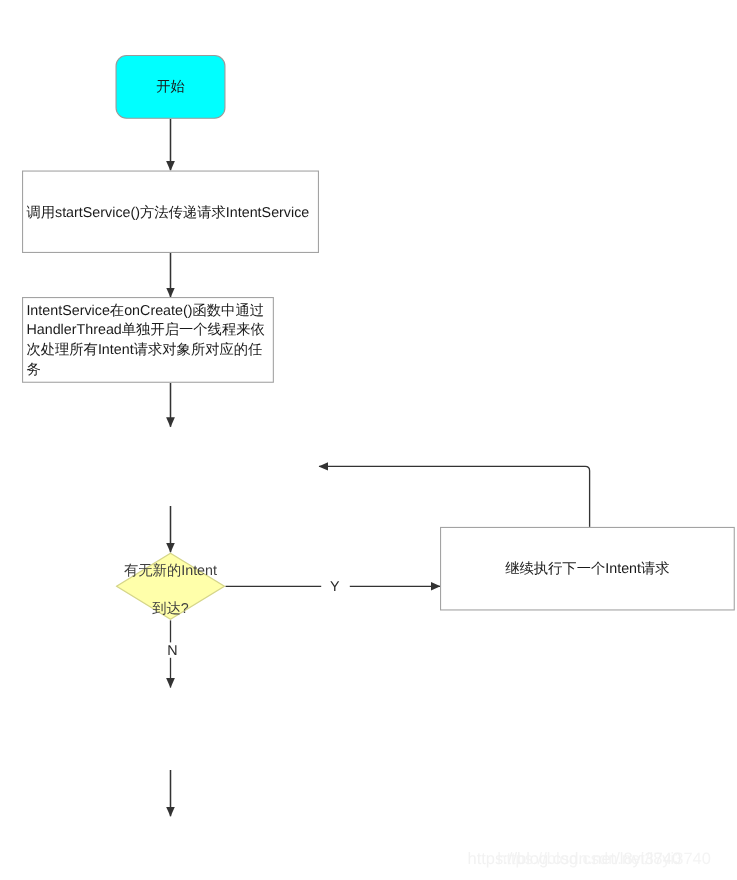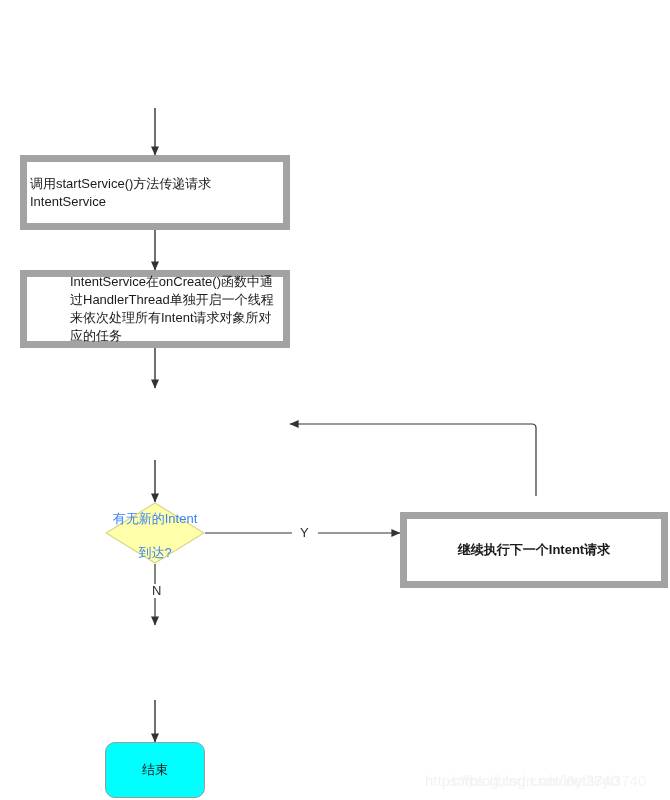--- a/index.html
+++ b/index.html
@@ -35,42 +35,42 @@
   }
   .node.terminal {
     background: #00ffff;
     border: 1px solid #9a9a9a;
     border-radius: 10px;
     justify-content: center;
     text-align: center;
   }
   .node.process {
     background: #ffffff;
-    border: 7px solid #a3a3a3;
+    border: 1px solid #a3a3a3;
   }
   .node.process .txt {
     padding-left: 3px;
     padding-right: 3px;
     width: 100%;
   }
   .node.process.centered .txt {
     text-align: center;
   }
   .decision-wrap {
     position: absolute;
   }
   .decision-shape {
     position: absolute;
     left: 0;
     top: 0;
   }
   .decision-label {
     position: absolute;
     text-align: center;
-    color: #3b82f6;
+    color: #404040;
     font-size: 13px;
     line-height: 17px;
     white-space: nowrap;
   }
   .edge-label {
     position: absolute;
     color: #2b2b2b;
     font-size: 13px;
     line-height: 14px;
     background: #ffffff;
@@ -113,46 +113,46 @@
 
     <line x1="318" y1="533" x2="400" y2="533" stroke="#333333" stroke-width="1.2" marker-end="url(#arrow)"></line>
 
     <path d="M536,496 L536,428 Q536,424 532,424 L290,424" fill="none" stroke="#333333" stroke-width="1.2" marker-end="url(#arrow)"></path>
 
     <line x1="155" y1="564" x2="155" y2="625" stroke="#333333" stroke-width="1.2" marker-end="url(#arrow)"></line>
 
     <line x1="155" y1="700" x2="155" y2="742" stroke="#333333" stroke-width="1.4" marker-end="url(#arrow)"></line>
   </svg>
 
+  <div class="node terminal" style="left:105px; top:50px; width:100px; height:58px;">
+    <span class="txt">开始</span>
+  </div>
 
   <div class="node process" style="left:20px; top:155px; width:270px; height:75px;">
     <span class="txt">调用startService()方法传递请求IntentService</span>
   </div>
 
-  <div class="node process" style="left:20px; top:270px; width:270px; height:78px;padding-left:40px;">
+  <div class="node process" style="left:20px; top:270px; width:229px; height:78px;">
     <span class="txt">IntentService在onCreate()函数中通过HandlerThread单独开启一个线程来依次处理所有Intent请求对象所对应的任务</span>
   </div>
 
 
   <div class="decision-wrap" style="left:105px; top:502px; width:100px; height:62px;">
     <svg class="decision-shape" width="100" height="62" viewBox="0 0 100 62" xmlns="http://www.w3.org/2000/svg">
       <polygon points="50,1 99,31 50,61 1,31" fill="#ffffaa" stroke="#d6d68a" stroke-width="1.2"></polygon>
     </svg>
     <div class="decision-label" style="left:-12px; top:8px; width:124px;">有无新的Intent</div>
     <div class="decision-label" style="left:-12px; top:42px; width:124px;">到达?</div>
   </div>
 
-  <div class="node process centered" style="left:400px; top:512px; width:268px; height:76px;font-weight:bold;">
+  <div class="node process centered" style="left:400px; top:479px; width:268px; height:76px;">
     <span class="txt">继续执行下一个Intent请求</span>
   </div>
 
 
-  <div class="node terminal" style="left:105px; top:742px; width:100px; height:56px;">
-    <span class="txt">结束</span>
-  </div>
 
   <div class="edge-label" style="left:297px; top:526px;">Y</div>
   <div class="edge-label" style="left:149px; top:584px;">N</div>
 
   <div class="watermark second" style="left:452px; top:772px;">https://blog.csdn.net/l8yi3740</div>
   <div class="watermark" style="left:425px; top:772px;">https://blog.csdn.net/l8yi3740</div>
 
 </div>
 
 </body></html>

